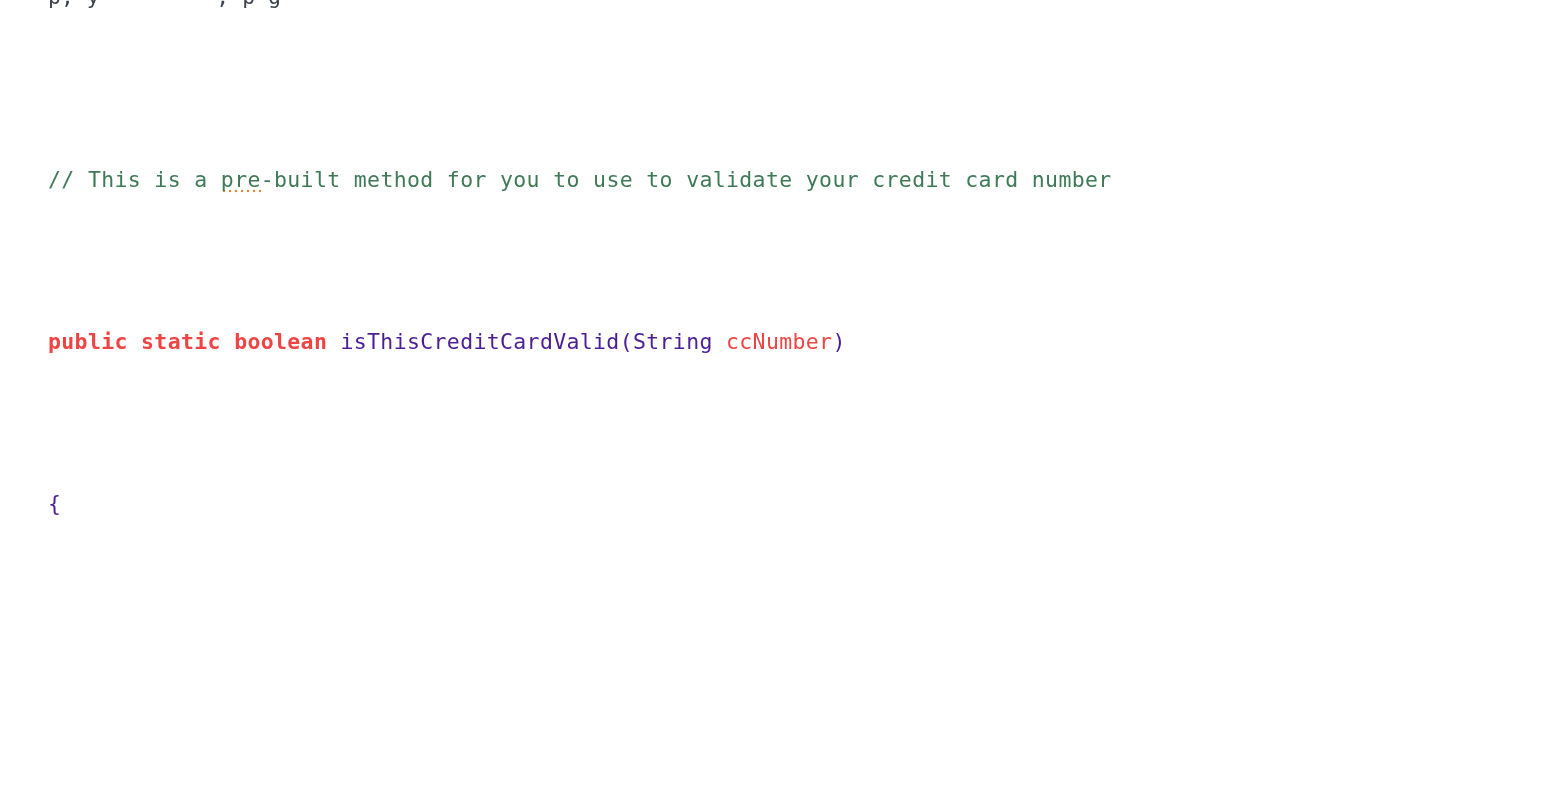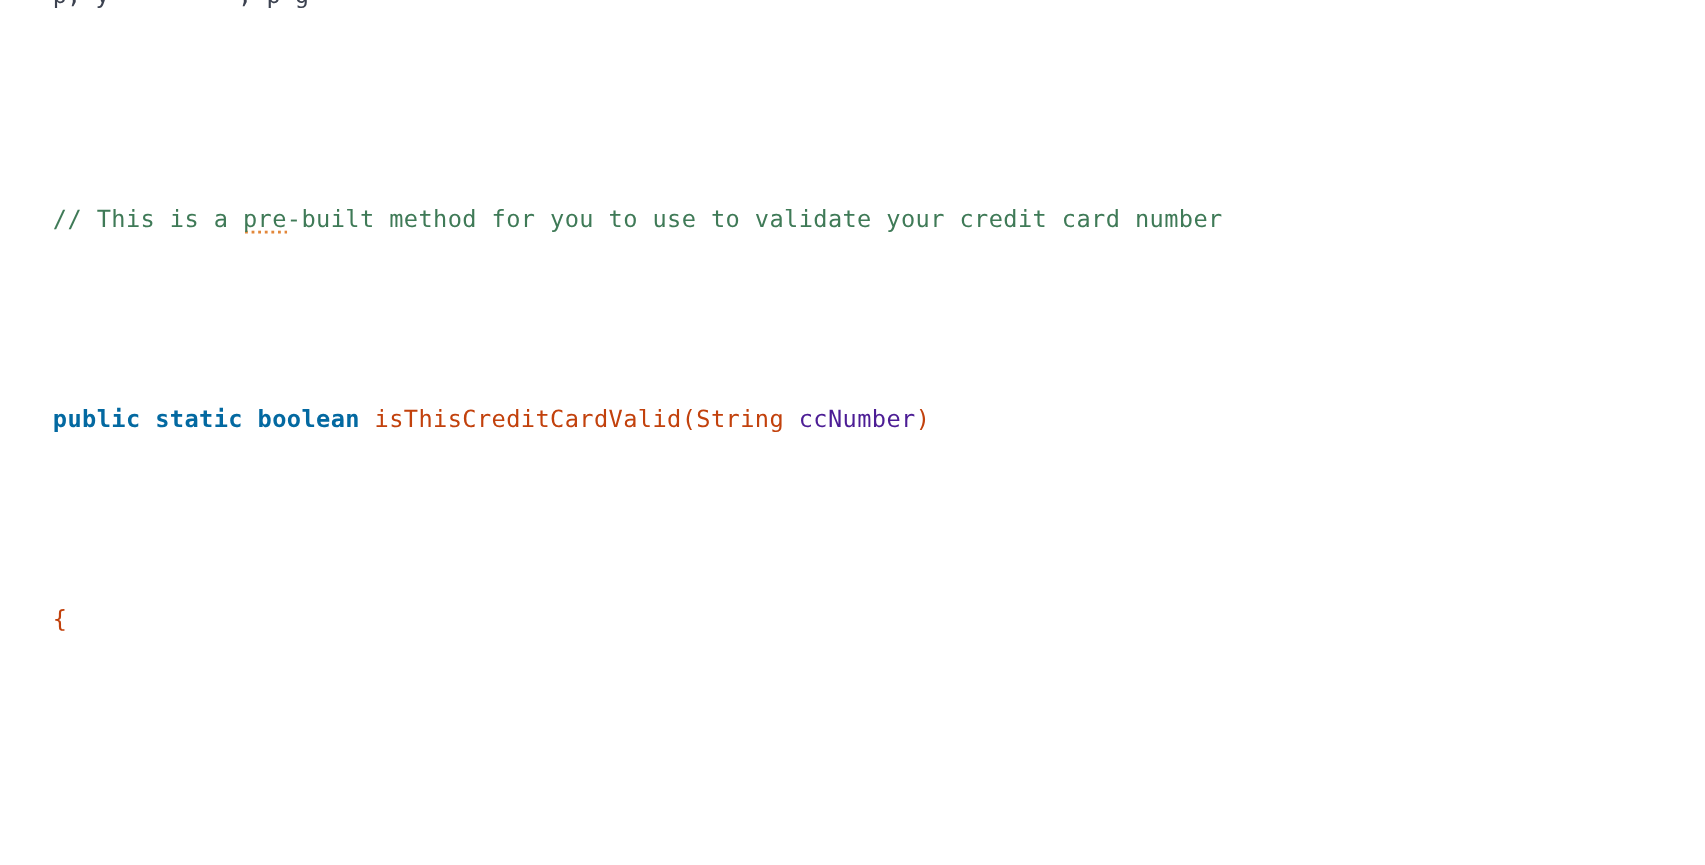--- a/index.html
+++ b/index.html
@@ -42,28 +42,28 @@
     left: 48px;
     top: 34px;
     white-space: pre;
     font-size: 21.5px;
     line-height: 32.4px;
     letter-spacing: 0.35px;
     color: #121212;
     -webkit-font-smoothing: antialiased;
   }
 
-  .ln { display: block; height: 32.4px; white-space: pre; margin-top: 20px; }
+  .ln { display: block; height: 32.4px; white-space: pre; }
 
   
   .tok-comment  { color: #3f7a57; }
-  .tok-keyword  { color: #0369a1; font-weight: bold; }
+  .tok-keyword  { color: #ef4444; font-weight: bold; }
   .tok-number   { color: #111111; font-weight: bold; }
-  .tok-var      { color: #4c1d95; }
-  .tok-plain    { color: #c2410c; }
+  .tok-var      { color: #ef4444; }
+  .tok-plain    { color: #4c1d95; }
 
   
   .spellcheck {
     position: relative;
     background-image: radial-gradient(circle, #e2873a 1.35px, rgba(0,0,0,0) 1.6px);
     background-size: 6px 6px;
     background-repeat: repeat-x;
     background-position: 0 calc(100% - 1px);
     padding-bottom: 3px;
   }

